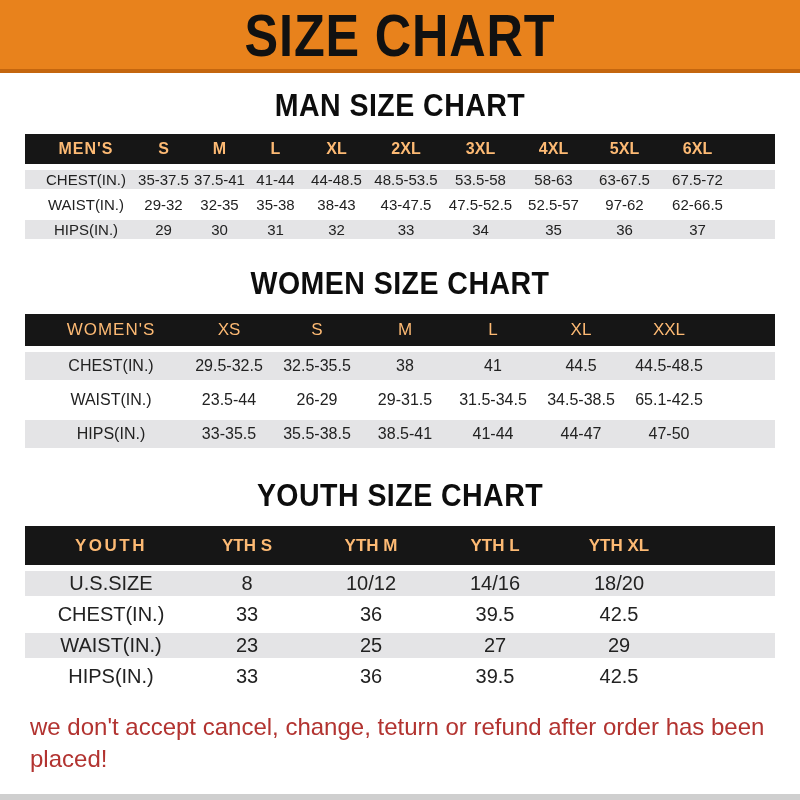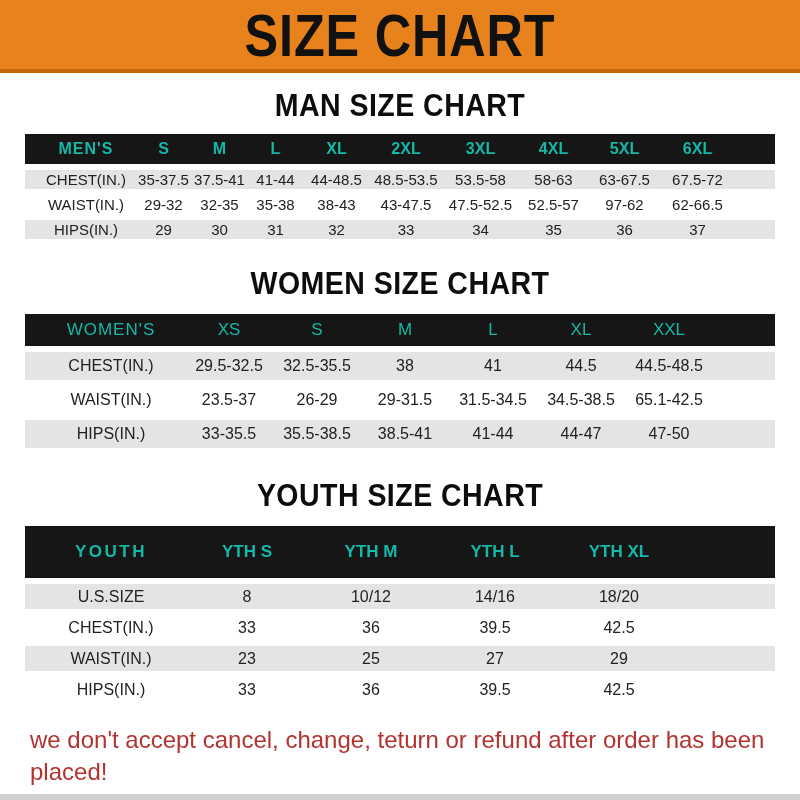--- a/index.html
+++ b/index.html
@@ -24,35 +24,35 @@
   .heading-men   { margin:15px 0 4px; }
   .heading-women { margin:21px 0 6px; }
   .heading-youth { margin:24px 0 6px; }
 
   table.chart {
     width:750px; margin:0 auto; border-collapse:separate; border-spacing:0 6px;
     table-layout:fixed;
   }
   .chart th, .chart td { padding:0; white-space:nowrap; overflow:visible; }
   tr.bar th {
-    background:var(--header-bar,#161616); color:#14b8a6;
+    background:var(--header-bar,#161616); color:#fdba74;
     font-weight:600; text-align:center; vertical-align:middle;
   }
   .men   tr.bar th { height:30px; font-size:16px; }
   .women tr.bar th { height:32px; font-size:17px; font-weight:500; }
-  .youth tr.bar th { height:52px; font-size:17px; font-weight:600; }
+  .youth tr.bar th { height:39px; font-size:17px; font-weight:600; }
   th.corner { text-align:left; padding-left:12px; font-weight:800; letter-spacing:1px; }
   .men   th.corner { font-size:24px; }
   .women th.corner { font-size:22px; }
   .youth th.corner { font-size:22px; letter-spacing:2.5px; }
 
   tr.row td { text-align:center; color:#222222; vertical-align:middle; }
   .men   tr.row td { height:19px; font-size:15px; }
   .women tr.row td { height:28px; font-size:16px; }
-  .youth tr.row td { height:25px; font-size:16px; }
+  .youth tr.row td { height:25px; font-size:20px; }
   tr.gray td { background:var(--row-gray,#E4E4E6); }
   td.rlabel { color:#1b1b1b;padding-left:12px; }
 
   .footer-note {
     margin:16px 0 0 30px; color:var(--footer-red,#B23330);
     font-size:24px; line-height:32px; font-weight:400;
   }
   .footer-note p { margin:0; }
   .bottom-strip {
     position:absolute; left:0; bottom:0; width:800px; height:6px; background:#cfcfcf;
@@ -172,21 +172,21 @@
         <td>29.5-32.5</td>
         <td>32.5-35.5</td>
         <td>38</td>
         <td>41</td>
         <td>44.5</td>
         <td>44.5-48.5</td>
         <td></td>
       </tr>
       <tr class="row white">
         <td class="rlabel">WAIST(IN.)</td>
-        <td>23.5-37</td>
+        <td>23.5-44</td>
         <td>26-29</td>
         <td>29-31.5</td>
         <td>31.5-34.5</td>
         <td>34.5-38.5</td>
         <td>65.1-42.5</td>
         <td></td>
       </tr>
       <tr class="row gray">
         <td class="rlabel">HIPS(IN.)</td>
         <td>33-35.5</td>

